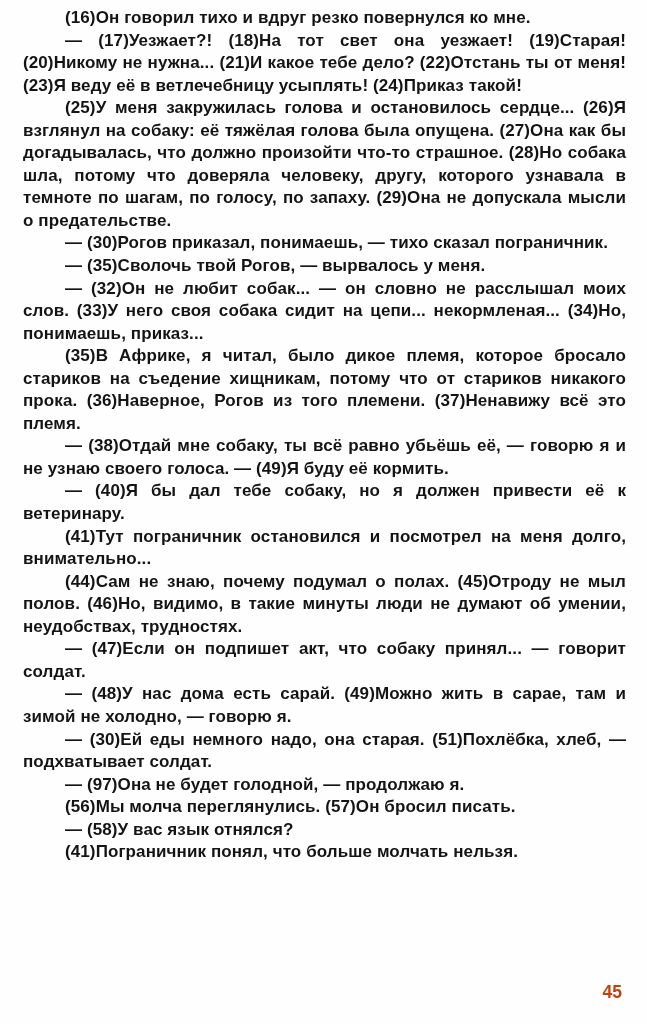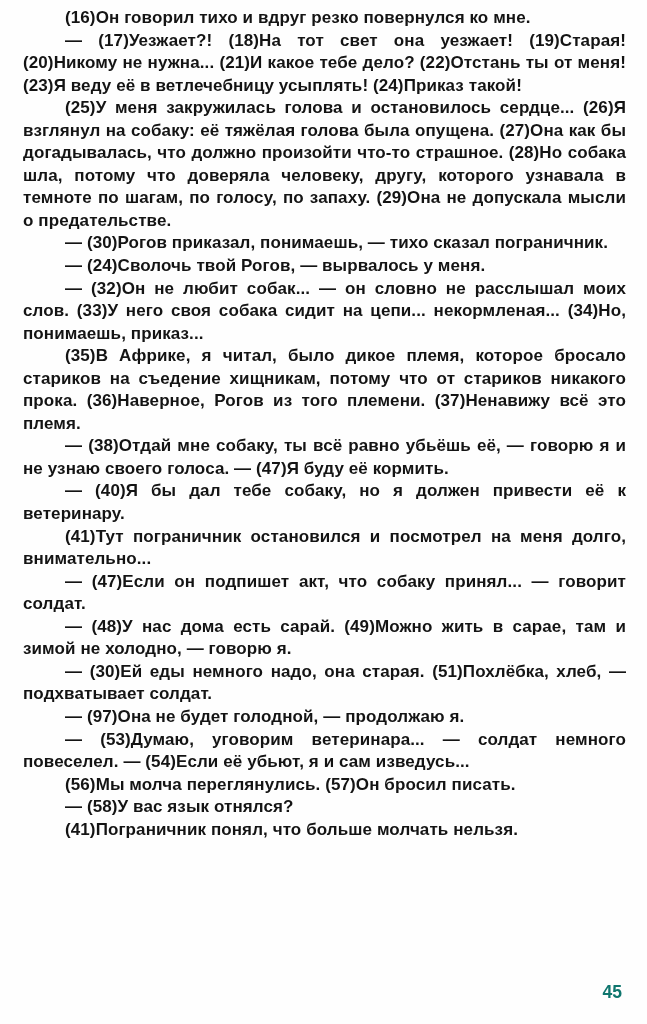--- a/index.html
+++ b/index.html
@@ -33,41 +33,41 @@
   .para {
     margin: 0;
     text-indent: 42px;
   }
   .page-number {
     position: absolute;
     right: 25px;
     bottom: 21px;
     font-size: 17.5px;
     font-weight: 600;
-    color: #0f766e;
+    color: #c2410c;
   }
 </style>
 </head>
 <body>
 
 <div class="page">
   <div class="text-block">
       <p class="para">(16)Он говорил тихо и вдруг резко повернулся ко мне.</p>
       <p class="para">— (17)Уезжает?! (18)На тот свет она уезжает! (19)Старая! (20)Никому не нужна... (21)И какое тебе дело? (22)Отстань ты от меня! (23)Я веду её в ветлечебницу усыплять! (24)Приказ такой!</p>
       <p class="para">(25)У меня закружилась голова и остановилось сердце... (26)Я взглянул на собаку: её тяжёлая голова была опущена. (27)Она как бы догадывалась, что должно произойти что-то страшное. (28)Но собака шла, потому что доверяла человеку, другу, которого узнавала в темноте по шагам, по голосу, по запаху. (29)Она не допускала мысли о предательстве.</p>
       <p class="para">— (30)Рогов приказал, понимаешь, — тихо сказал пограничник.</p>
-      <p class="para">— (24)Сволочь твой Рогов, — вырвалось у меня.</p>
+      <p class="para">— (35)Сволочь твой Рогов, — вырвалось у меня.</p>
       <p class="para">— (32)Он не любит собак... — он словно не расслышал моих слов. (33)У него своя собака сидит на цепи... некормленая... (34)Но, понимаешь, приказ...</p>
       <p class="para">(35)В Африке, я читал, было дикое племя, которое бросало стариков на съедение хищникам, потому что от стариков никакого прока. (36)Наверное, Рогов из того племени. (37)Ненавижу всё это племя.</p>
-      <p class="para">— (38)Отдай мне собаку, ты всё равно убьёшь её, — говорю я и не узнаю своего голоса. — (47)Я буду её кормить.</p>
+      <p class="para">— (38)Отдай мне собаку, ты всё равно убьёшь её, — говорю я и не узнаю своего голоса. — (49)Я буду её кормить.</p>
       <p class="para">— (40)Я бы дал тебе собаку, но я должен привести её к ветеринару.</p>
       <p class="para">(41)Тут пограничник остановился и посмотрел на меня долго, внимательно...</p>
+      <p class="para">(44)Сам не знаю, почему подумал о полах. (45)Отроду не мыл полов. (46)Но, видимо, в такие минуты люди не думают об умении, неудобствах, трудностях.</p>
       <p class="para">— (47)Если он подпишет акт, что собаку принял... — говорит солдат.</p>
       <p class="para">— (48)У нас дома есть сарай. (49)Можно жить в сарае, там и зимой не холодно, — говорю я.</p>
       <p class="para">— (30)Ей еды немного надо, она старая. (51)Похлёбка, хлеб, — подхватывает солдат.</p>
       <p class="para">— (97)Она не будет голодной, — продолжаю я.</p>
-      <p class="para">— (53)Думаю, уговорим ветеринара... — солдат немного повеселел. — (54)Если её убьют, я и сам изведусь...</p>
       <p class="para">(56)Мы молча переглянулись. (57)Он бросил писать.</p>
       <p class="para">— (58)У вас язык отнялся?</p>
       <p class="para">(41)Пограничник понял, что больше молчать нельзя.</p>
     </div>
   <div class="page-number">45</div>
 </div>
 
 </body></html>

